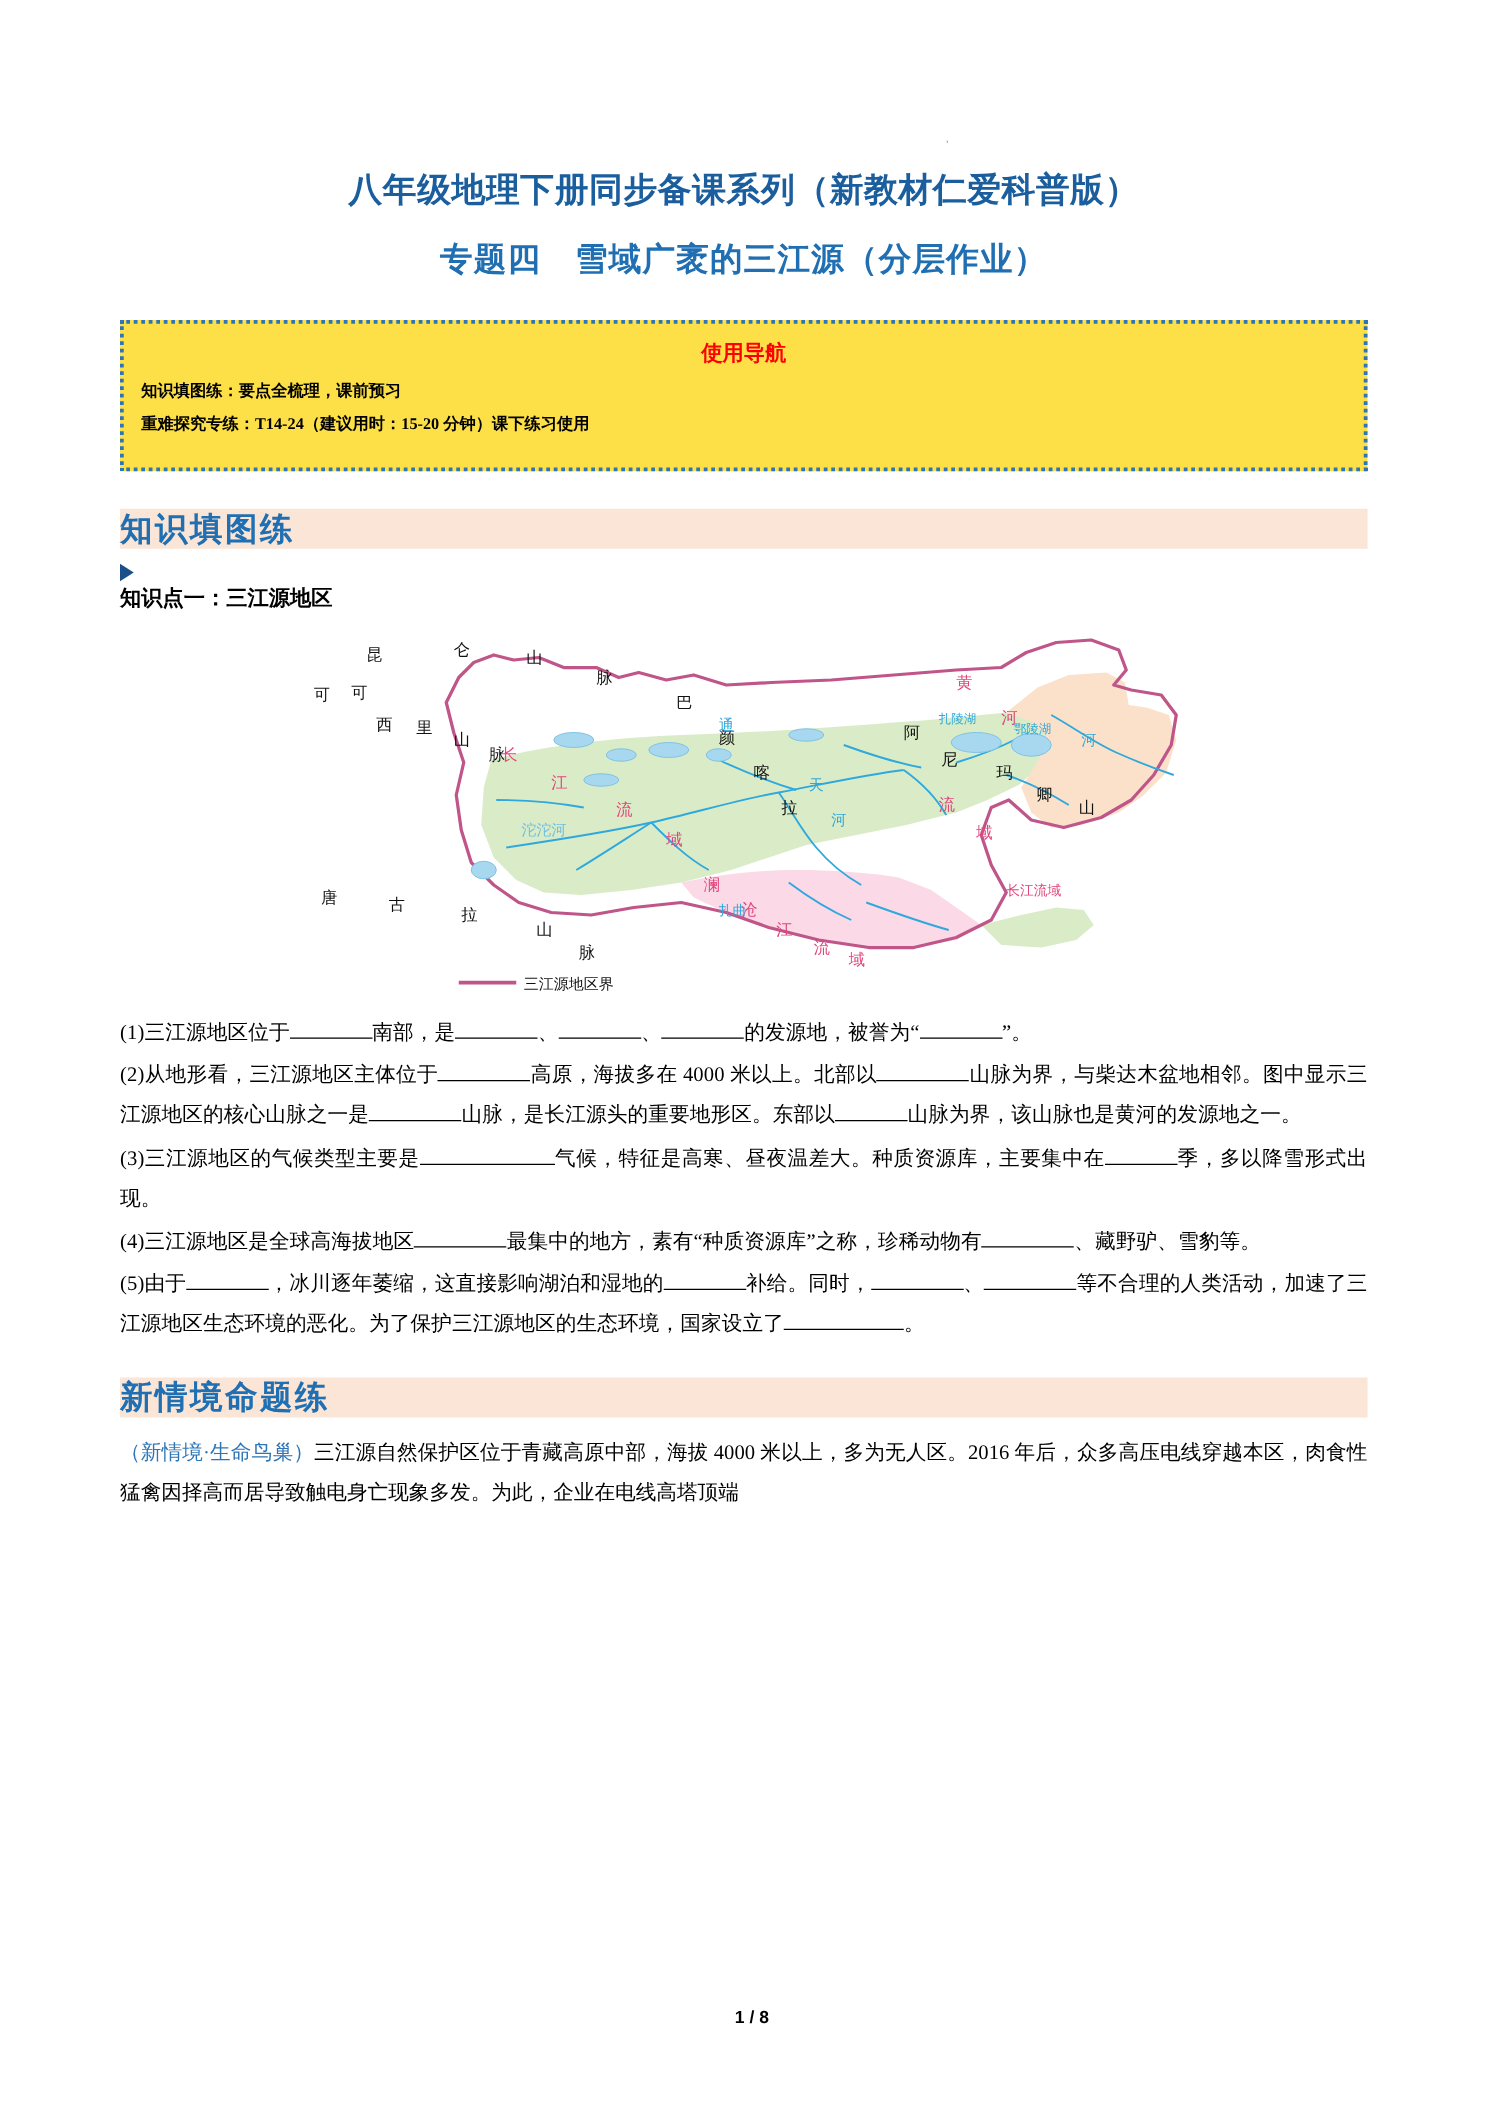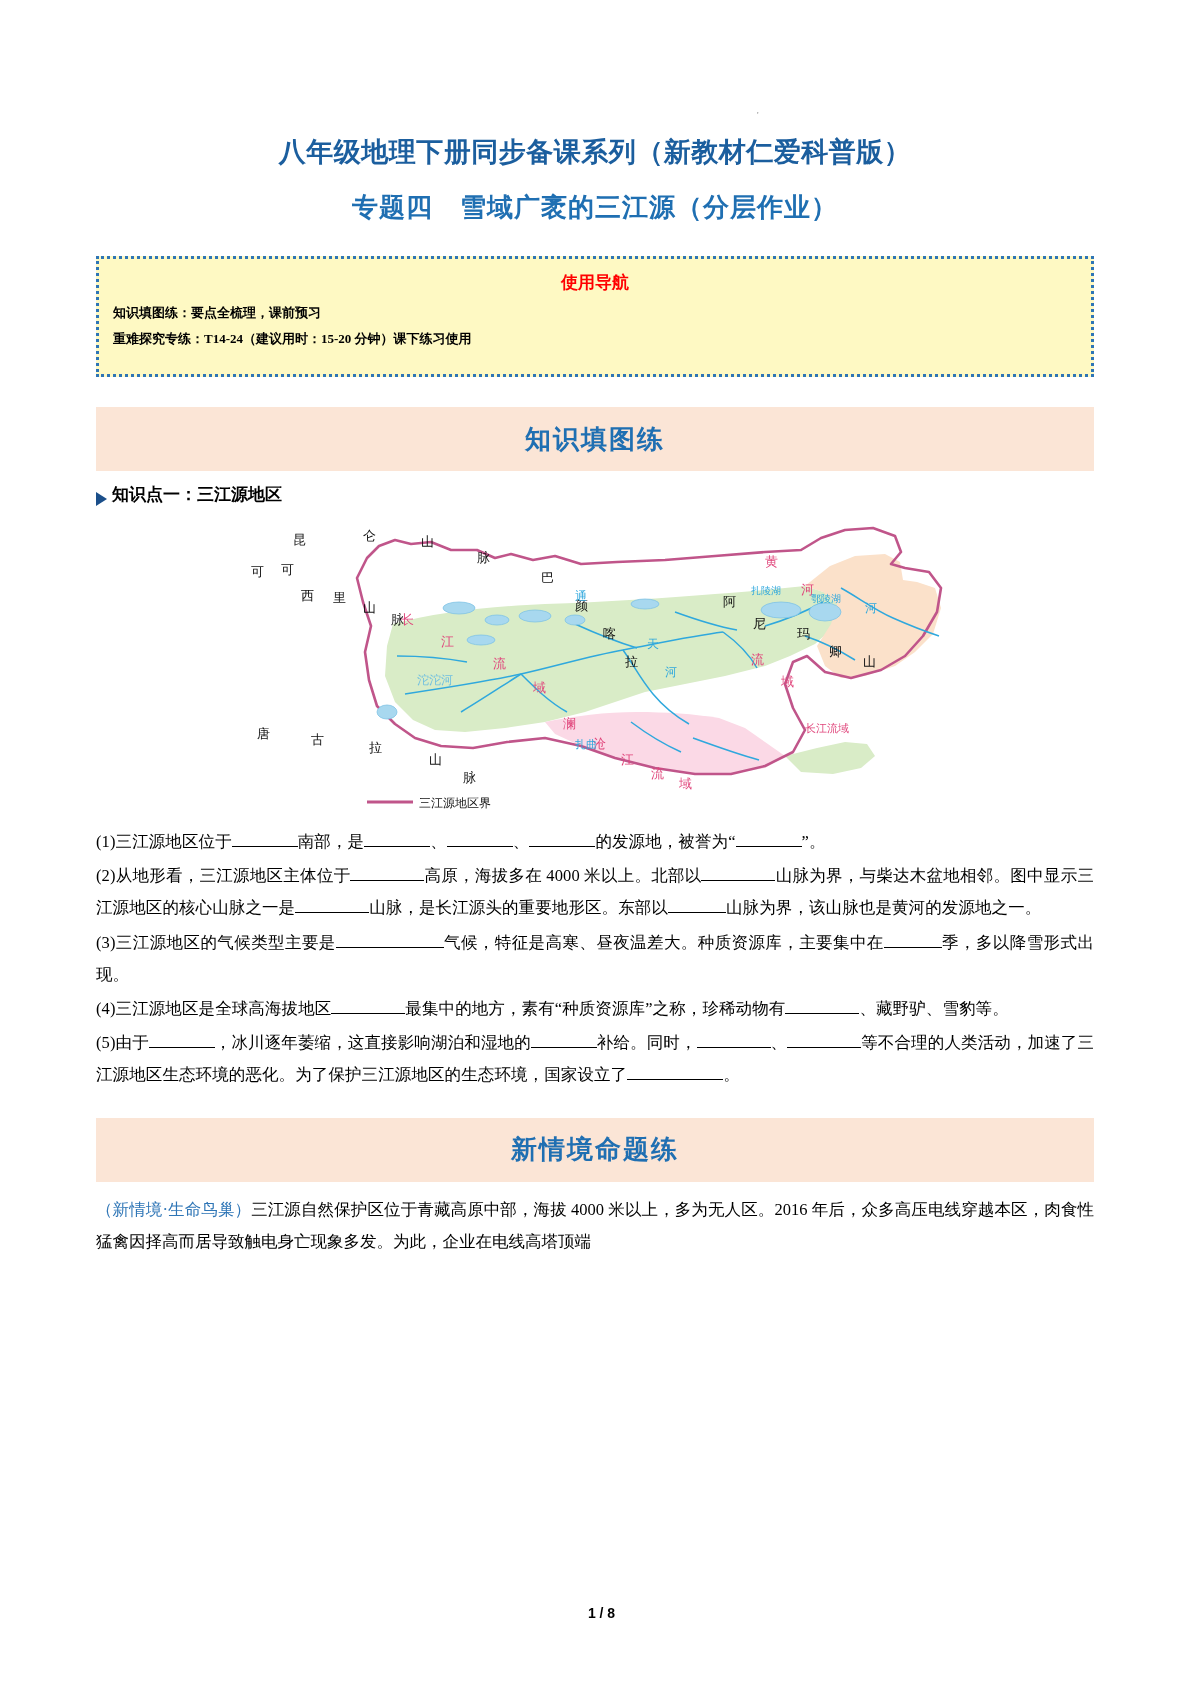--- a/index.html
+++ b/index.html
@@ -37,21 +37,21 @@
     text-align:center;
     font-size:26px;
     font-weight:bold;
     color:#1f6fb2;
     letter-spacing:1px;
     line-height:1.25;
   }
   .nav-box{
     margin-top:32px;
     border:3px dotted #2e75b6;
-    background:#fef9c3;
+    background:#fde047;
     padding:12px 14px 16px 14px;
     box-sizing:border-box;
   }
   .nav-title{
     text-align:center;
     color:#ff0000;
     font-weight:bold;
     font-size:17px;
     margin-bottom:12px;
     font-family:"Liberation Sans","DejaVu Sans",sans-serif;
@@ -59,37 +59,37 @@
   .nav-line{
     font-size:13px;
     font-weight:bold;
     line-height:1.15;
     margin:11px 0 11px 0;
     color:#000;
   }
   .section-banner{
     margin-top:30px;
     background:#fbe5d6;
-    height:64px;
+    height:32px;
     display:flex;
     align-items:center;
-    justify-content:center;
+    justify-content:flex-start;
   }
   .section-banner .label{
     color:#1f6fb2;
     font-size:26px;
     font-weight:bold;
     letter-spacing:2px;
   }
   .kp-line{
     margin-top:12px;
     font-size:17px;
     font-weight:bold;
     font-family:"Liberation Sans","DejaVu Sans",sans-serif;
-    display:flex;align-items:flex-end;gap:2px;
+    display:flex;align-items:flex-start;gap:2px;flex-direction:column;
   }
   .tri{
     display:inline-block;
     width:0;height:0;
     border-left:11px solid #1b4f8a;
     border-top:7px solid transparent;
     border-bottom:7px solid transparent;
     margin-right:3px;
   }
   .map-wrap{

